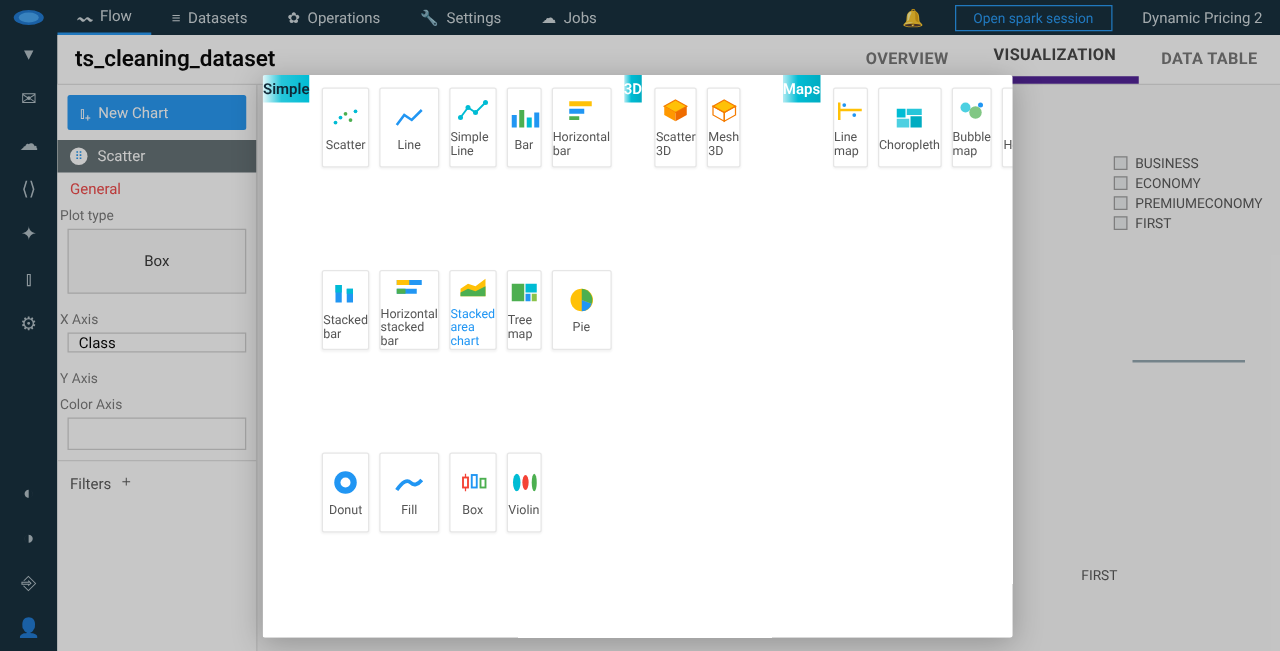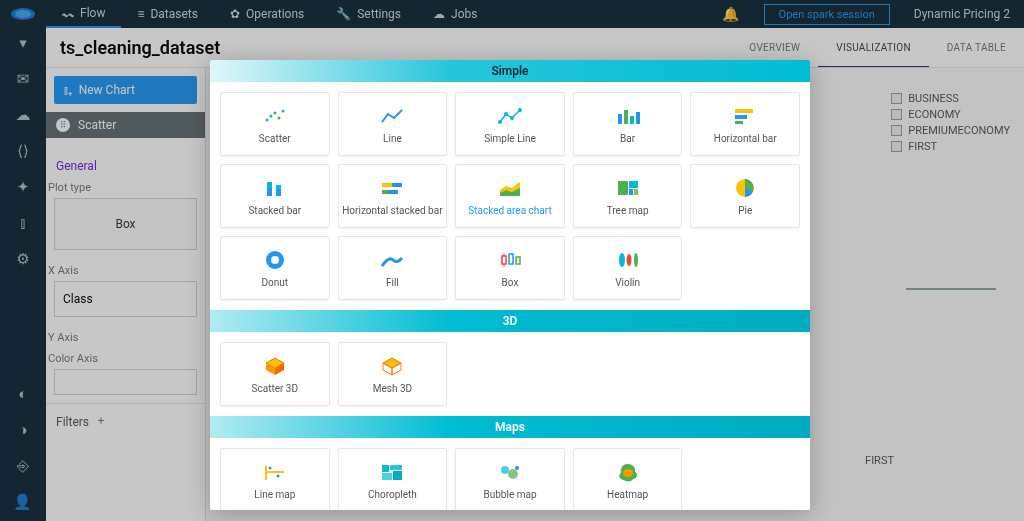--- a/index.html
+++ b/index.html
@@ -14,40 +14,40 @@
 .nav-right{display:flex;align-items:center;height:100%}
 .bell{padding:0 14px;font-size:14px}
 .open-spark{border:1px solid #2196f3;color:#2196f3;padding:3px 14px;font-size:11px;margin:0 10px;cursor:pointer}
 .project{padding:0 14px;font-size:12px}
 .sidebar{position:absolute;left:0;top:28px;bottom:0;width:46px;background:#0f2837;display:flex;flex-direction:column;align-items:center;padding-top:6px;gap:18px;color:#b0bec5;font-size:15px}
 .sidebar-item{cursor:pointer;width:46px;text-align:center}
 .content{position:absolute;left:46px;top:28px;right:0;bottom:0;display:flex;flex-direction:column}
 .ds-header{height:40px;display:flex;align-items:center;border-bottom:1px solid #e0e0e0;background:#fff}
 .ds-title{font-weight:600;font-size:18px;padding:0 14px}
 .ds-tabs{margin-left:auto;display:flex;height:100%}
-.ds-tab{display:flex;align-items:center;padding:0 18px;font-size:10px;font-weight:400;color:#757575;letter-spacing:.3px;cursor:pointer}
-.ds-tab.active{color:#424242;border-bottom:1px solid #4c1d95}
+.ds-tab{display:flex;align-items:center;padding:0 18px;font-size:13px;font-weight:700;color:#757575;letter-spacing:.3px;cursor:pointer}
+.ds-tab.active{color:#424242;border-bottom:6px solid #4c1d95}
 .workarea{flex:1;position:relative;display:flex;background:#fafafa}
 .config{width:160px;border-right:1px solid #e0e0e0;background:#fff;display:flex;flex-direction:column;font-size:12px}
 .newchart{margin:8px;background:#2196f3;color:#fff;border:none;padding:7px 10px;font-size:12px;display:flex;align-items:center;gap:6px;cursor:pointer;border-radius:2px}
 .chart-type{display:flex;align-items:center;gap:8px;background:#616e72;color:#fff;padding:6px 10px;font-size:12px}
 .chart-type .dot{width:14px;height:14px;border-radius:50%;background:#fff;display:flex;align-items:center;justify-content:center;color:#2196f3;font-size:9px}
-.cfg-section{padding:21px 10px 2px;color:#6d28d9;font-size:12px}
+.cfg-section{padding:6px 10px 2px;color:#ef4444;font-size:12px}
 .cfg-label{padding:6px 2px 2px;color:#777;font-size:11px}
 .cfg-box{margin:2px 8px 8px;border:1px solid #d0d0d0;padding:8px;font-size:12px;color:#333;text-align:center;background:#fafafa}
-.cfg-field{margin:2px 8px 8px;border:1px solid #d0d0d0;padding:10px 8px;font-size:12px;background:#fff}
+.cfg-field{margin:2px 8px 8px;border:1px solid #d0d0d0;padding:0 8px;font-size:12px;background:#fff}
 .filters{padding:8px 10px;border-top:1px solid #e0e0e0;font-size:12px;color:#555;display:flex;align-items:flex-end;gap:6px;cursor:pointer}
 .chartpane{flex:1;position:relative}
-.legend{position:absolute;right:14px;top:24px;font-size:11px;color:#555}
+.legend{position:absolute;right:14px;top:56px;font-size:11px;color:#555}
 .legend-row{display:flex;align-items:center;gap:6px;margin-bottom:3px}
 .legend-sw{width:11px;height:11px;border:1px solid #9e9e9e;background:#eceff1}
 .baseline{position:absolute;top:220px;right:28px;width:90px;height:2px;background:#90a4ae}
 .xlabel{position:absolute;bottom:54px;right:130px;font-size:11px;color:#555}
 .overlay{position:absolute;inset:0;background:rgba(33,33,33,.25);z-index:5}
-.modal{position:absolute;left:210px;top:60px;width:600px;height:450px;background:#fff;z-index:10;display:flex;flex-direction:column;overflow:auto;box-shadow:0 4px 24px rgba(0,0,0,.25);border-radius:2px}
+.modal{position:absolute;left:210px;top:60px;width:600px;height:450px;background:#fff;z-index:10;display:flex;flex-direction:row;overflow:auto;box-shadow:0 4px 24px rgba(0,0,0,.25);border-radius:2px}
 .modal-section{height:22px;background:linear-gradient(90deg,#b2ebf2 0%,#00bcd4 40%,#00acc1 100%);color:#fff;font-size:12px;font-weight:600;display:flex;align-items:center;justify-content:center;flex-shrink:0}
 .modal-section:first-child{background:linear-gradient(90deg,#e0f7fa 0%,#26c6da 40%,#00bcd4 100%);color:#0f2837}
 .grid{display:grid;grid-template-columns:repeat(5,1fr);gap:8px;padding:10px}
 .card{background:#fff;border:1px solid #e6e6e6;border-radius:2px;height:64px;display:flex;flex-direction:column;align-items:center;justify-content:center;gap:6px;cursor:pointer;box-shadow:0 1px 2px rgba(0,0,0,.05)}
 .card-icon{height:22px;display:flex;align-items:center;justify-content:center}
 .card-label{font-size:10px;color:#555}
 .card.selected .card-label{color:#2196f3}
 svg{display:block}
 </style>
 </head>

